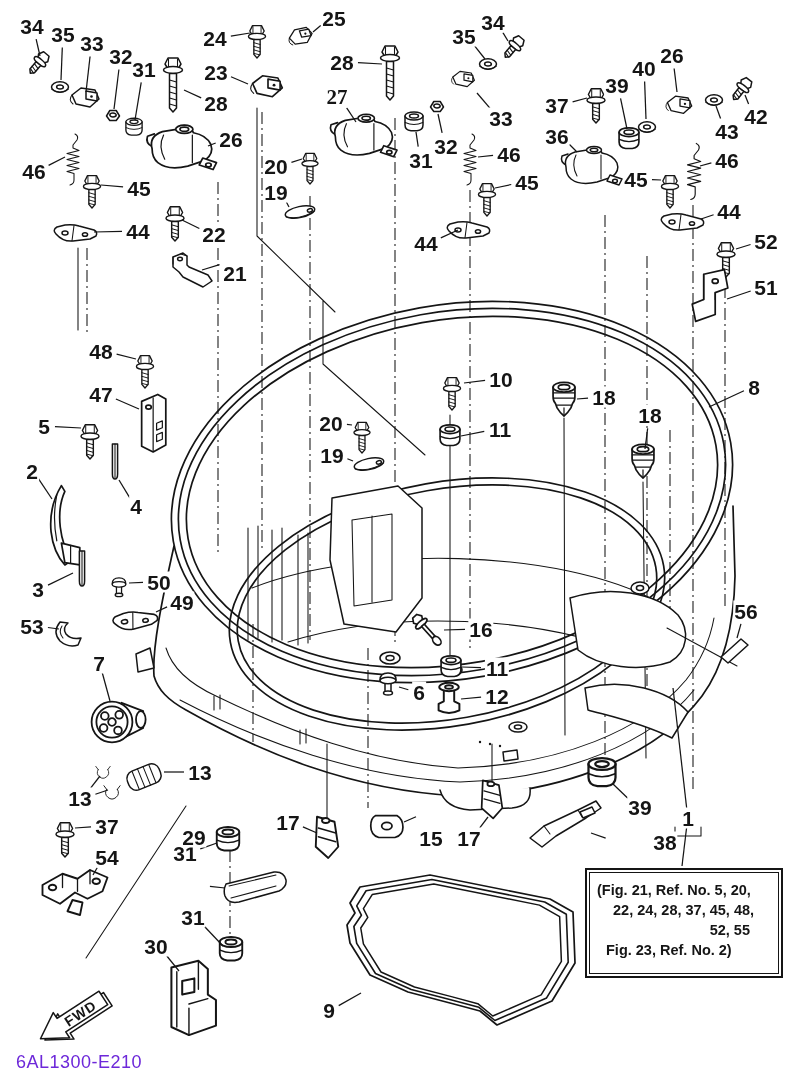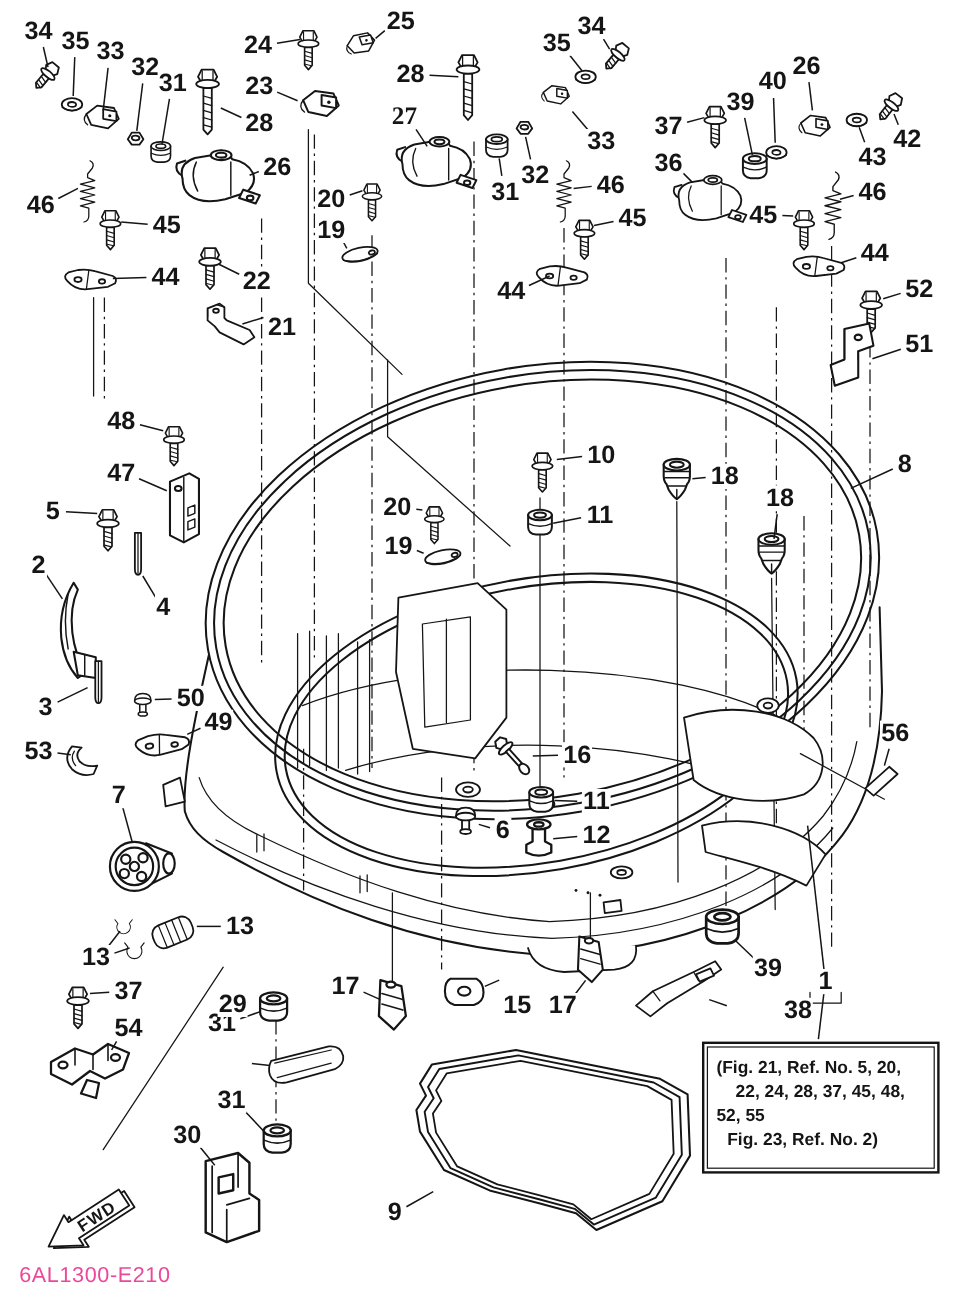--- a/index.html
+++ b/index.html
@@ -11,24 +11,24 @@
   .dd{fill:none;stroke:#151515;stroke-width:1.05;stroke-dasharray:12 4 2 4;}
   .pf{fill:#ffffff;stroke:#151515;stroke-width:1.5;stroke-linejoin:round;stroke-linecap:round;}
   .ld{stroke:#151515;stroke-width:1.25;}
   .callout{position:absolute;transform:translate(-50%,-50%);font-weight:bold;font-size:21px;
            line-height:1;color:#151515;background:#fff;padding:0 1px;white-space:nowrap;}
   .note-box{position:absolute;left:585px;top:868px;width:198px;height:110px;
             border:2px solid #151515;background:#fff;box-sizing:border-box;}
   .note-inner{position:absolute;left:2px;top:2px;right:2px;bottom:2px;border:1px solid #151515;
               padding:7px 4px 0 7px;font-weight:bold;font-size:14.5px;line-height:20px;color:#151515;}
   .nl2{padding-left:16px;}
-  .nl3{text-align:left;padding-right:24px;}
+  .nl3{text-align:right;padding-right:24px;}
   .nl4{padding-left:9px;}
   .nl5{padding-left:9px;}
-  .drawing-code{position:absolute;left:16px;top:1052px;font-size:18px;color:#ec4899;
+  .drawing-code{position:absolute;left:16px;top:1052px;font-size:18px;color:#6d28d9;
                 letter-spacing:0.5px;}
   .fwd-text{font-family:"Liberation Sans",sans-serif;font-weight:bold;font-size:14px;
             letter-spacing:1px;fill:#151515;}
 </style>
 </head>
 <body>
 
 <div class="stage">
 
 <svg width="796" height="1081" viewBox="0 0 796 1081">

